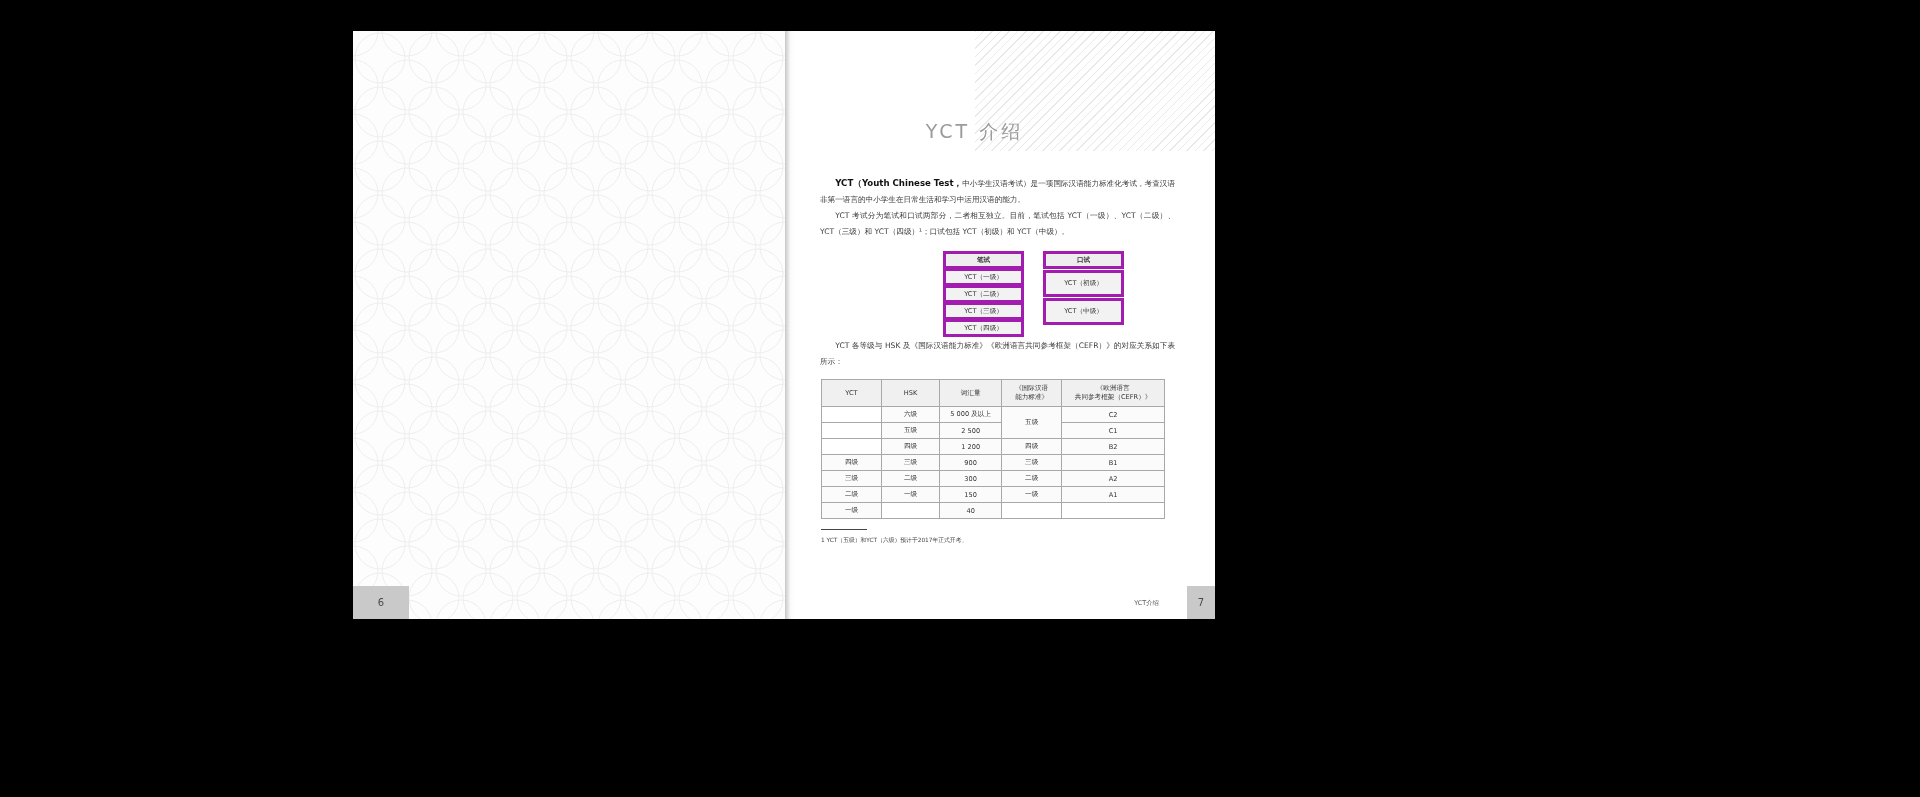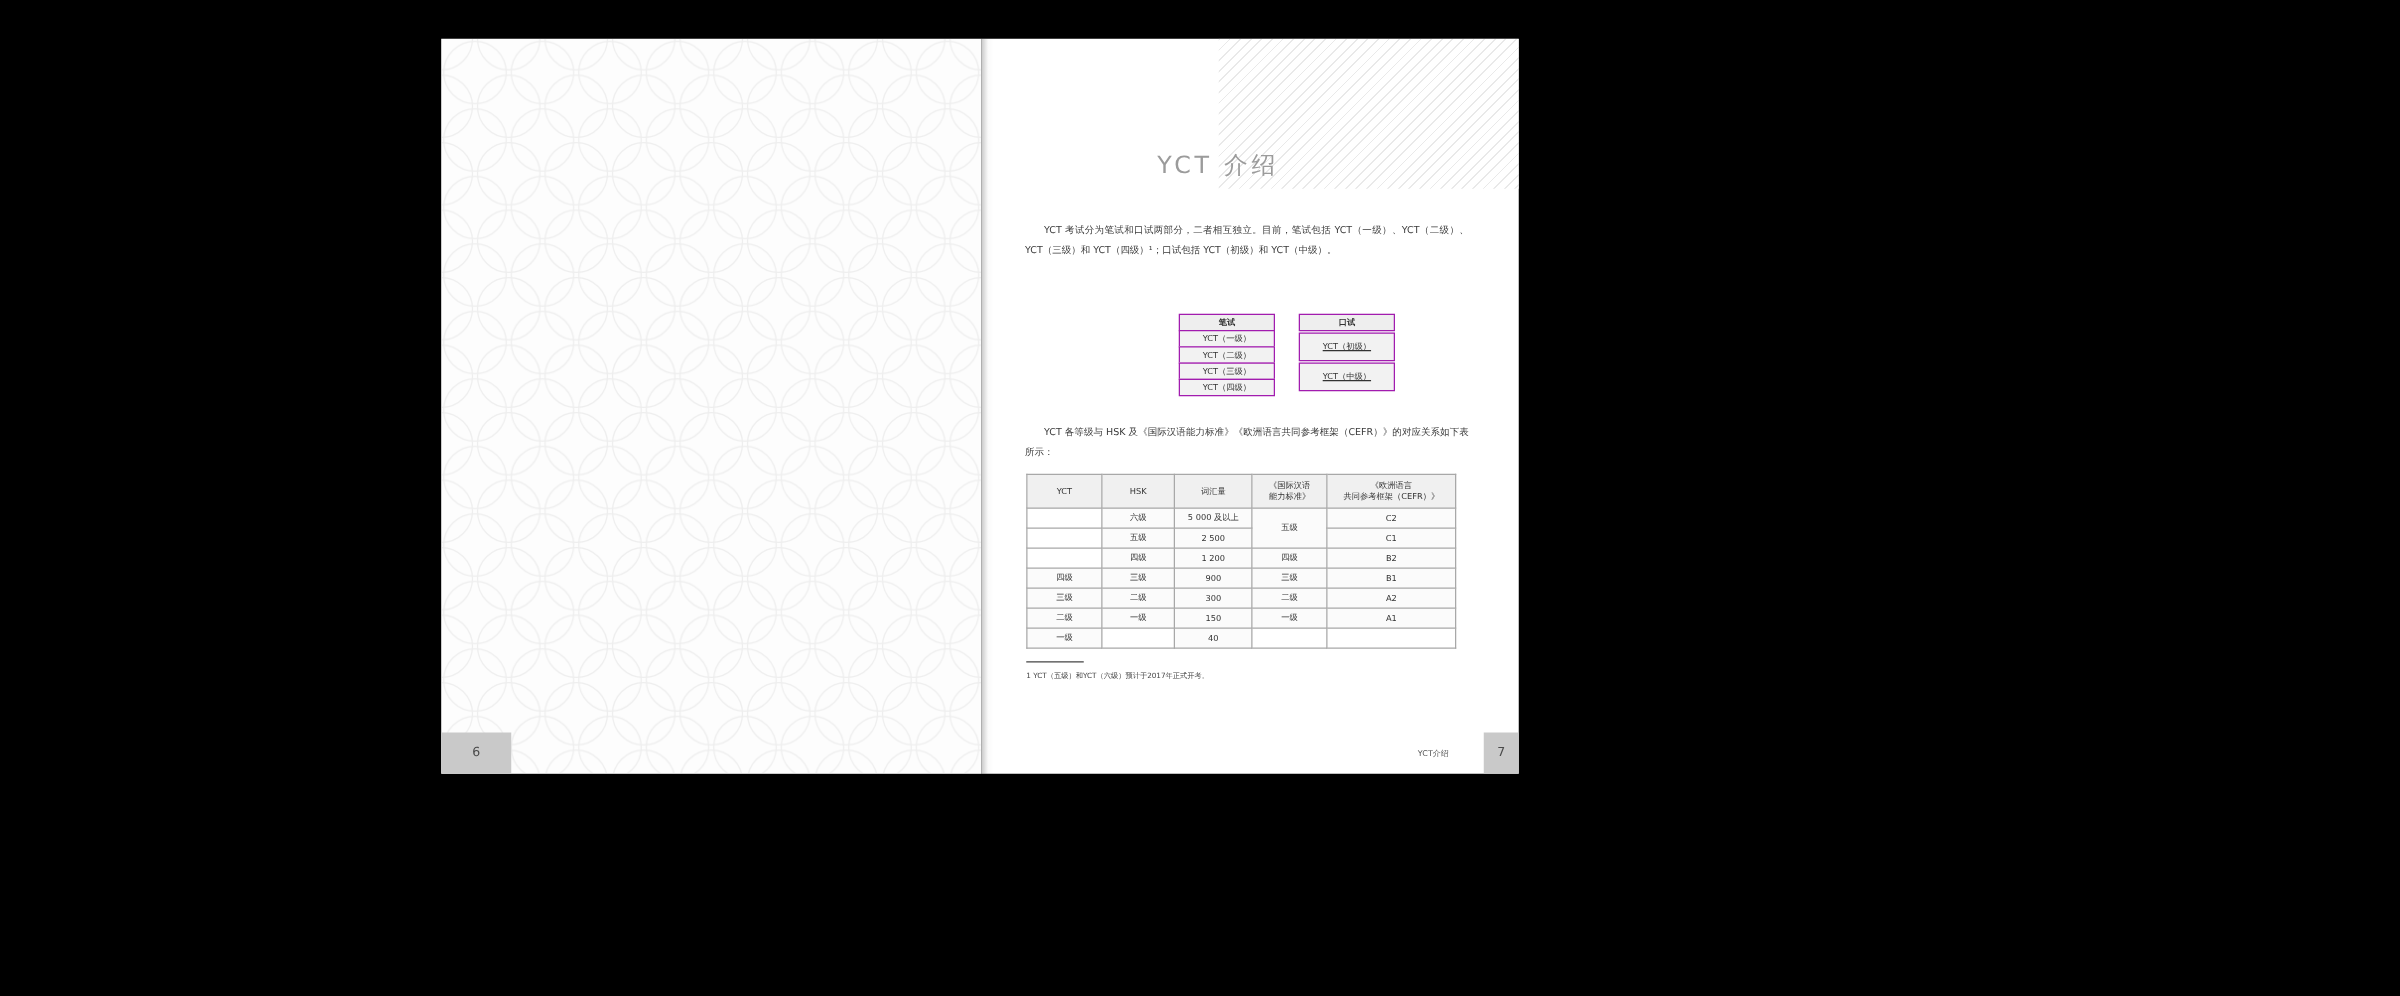--- a/index.html
+++ b/index.html
@@ -119,42 +119,41 @@
     display: flex;
     gap: 19px;
   }
 
   .lv-col {
     display: flex;
     flex-direction: column;
   }
 
   .lv-cell {
-    border: 1px solid #a21caf;
+    border: 3px solid #a21caf;
     background: #f2f2f2;
     color: #333;
     font-size: 6.6px;
     text-align: center;
     width: 75px;
     height: 12px;
     line-height: 12px;
     margin-top: -1px;
     font-family: "DejaVu Sans", sans-serif;
   }
 
   .lv-cell.head {
     margin-top: 0;
     background: #eeeeee;
     font-weight: bold;
   }
 
   .lv-cell.tall {
     height: 21px;
     line-height: 21px;
-    text-decoration: underline;
   }
 
   .lv-col.oral .lv-cell.tall {
     margin-top: 1px;
   }
 
   
   #body-text-2 {
     position: absolute;
     left: 35px;
@@ -298,20 +297,23 @@
       <div id="folio-left">6</div>
     </div>
 
     <div class="page" id="page-right">
 
       <div id="hatch"></div>
 
       <div id="page-title">YCT 介绍</div>
 
       <div id="body-text">
+        <p>
+          <span class="lead">YCT（Youth Chinese Test，</span><span>中小学生汉语考试）</span><span>是一项国际汉语能力标准化考试，考查汉语非第一语言的中小学生在日常生活和学习中运用汉语的能力。</span>
+        </p>
         <p>YCT 考试分为笔试和口试两部分，二者相互独立。目前，笔试包括 YCT（一级）、YCT（二级）、YCT（三级）和 YCT（四级）¹；口试包括 YCT（初级）和 YCT（中级）。</p>
       </div>
 
       <div id="level-boxes">
 
         <div class="lv-col written">
           <div class="lv-cell head">笔试</div>
           <div class="lv-cell">YCT（一级）</div>
           <div class="lv-cell">YCT（二级）</div>
           <div class="lv-cell">YCT（三级）</div>

